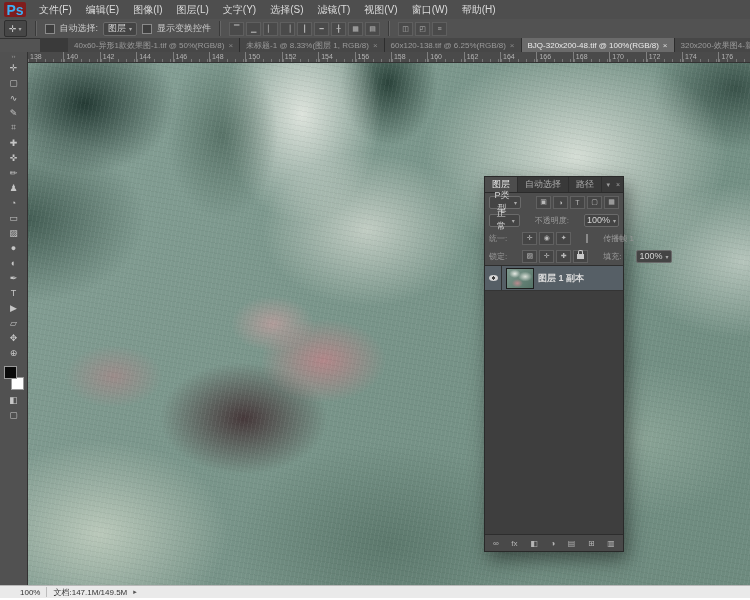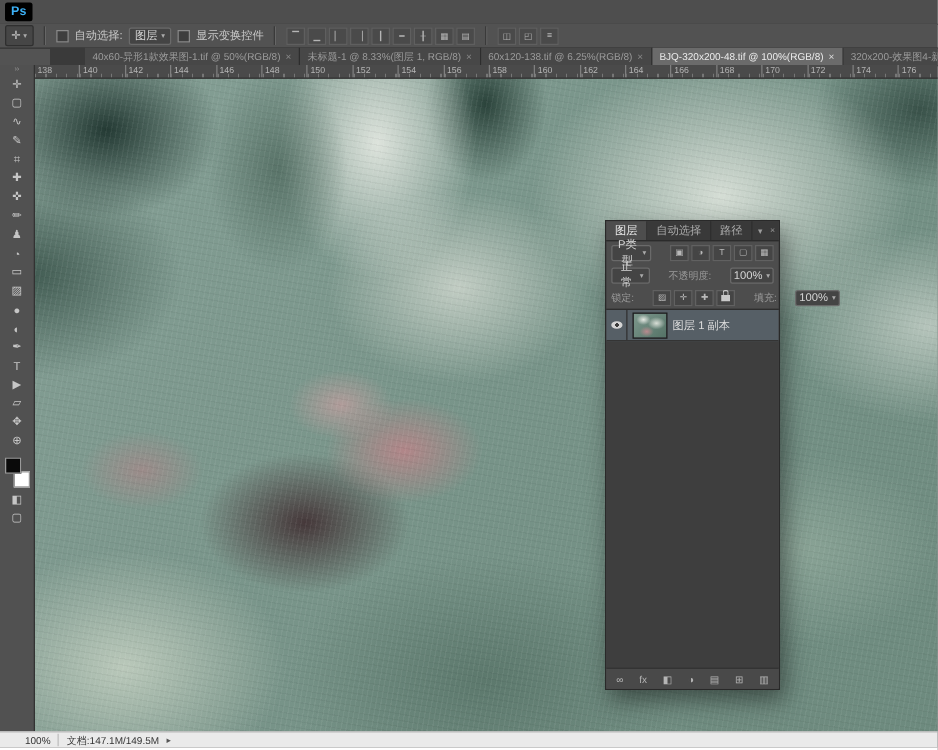--- a/index.html
+++ b/index.html
@@ -2,21 +2,21 @@
 <html><head>
 <meta charset="utf-8">
 <style>
   html,body{margin:0;padding:0;background:#ffffff;width:750px;height:600px;overflow:hidden;
     font-family:"Liberation Sans","DejaVu Sans",sans-serif;}
   .app{position:absolute;left:0;top:0;width:750px;height:598px;background:#535353;}
 
   
   .menubar{position:absolute;left:0;top:0;right:0;height:19px;background:#4e4e4e;
     border-bottom:1px solid #3a3a3a;display:flex;align-items:center;color:#dcdcdc;font-size:10px;}
-  .ps-logo{width:22px;height:15px;background:#000000;color:#3cb0f5;font-size:10px;font-weight:bold;
+  .ps-logo{width:22px;height:15px;background:#7f1d1d;color:#3cb0f5;font-size:14px;font-weight:bold;
     display:flex;align-items:center;justify-content:center;margin:0 6px 0 4px;border-radius:2px;}
   .menu-items{display:flex;height:19px;}
   .menu-item{padding:0 7px;line-height:19px;cursor:default;}
 
   
   .optionsbar{position:absolute;left:0;top:19px;right:0;height:19px;background:#525252;
     border-bottom:1px solid #333;display:flex;align-items:center;font-size:9px;color:#c8c8c8;gap:5px;padding-left:4px;}
   .tool-preset{display:flex;align-items:center;gap:2px;background:#464646;border:1px solid #2f2f2f;
     border-radius:2px;padding:1px 4px;height:13px;}
   .sep{width:1px;height:15px;background:#3a3a3a;border-right:1px solid #666;margin:0 3px;}
@@ -100,21 +100,21 @@
   .panel-row{display:flex;align-items:center;gap:15px;padding:2px 4px;height:14px;text-align:center;}
   .dropdown.small{height:11px;padding:0 3px;}
   .dropdown.blend{width:44px;height:11px;justify-content:space-between;}
   .dropdown.tiny{height:11px;padding:0 2px;margin-left:auto;}
   .mini-btn{width:13px;height:11px;background:#454545;border:1px solid #616161;color:#b9b9b9;
     font-size:7px;display:flex;align-items:center;justify-content:center;}
   .dim-label{color:#9a9a9a;font-size:8px;white-space:nowrap;}
   .tiny-cb{width:7px;height:7px;margin-left:auto;}
   .layers-list{flex:1;background:#3e3e3e;border-top:1px solid #2e2e2e;overflow:hidden;}
   .layer-row{height:24px;display:flex;align-items:center;gap:4px;border-bottom:1px solid #343434;
-    padding:0 3px 0 0;font-size:9px;color:#ddd;}
+    padding:0 3px 0 0;font-size:9px;color:#ddd;font-weight:bold;}
   .layer-row.selected{background:#565f66;}
   .eye{width:16px;height:24px;border-right:1px solid #303030;display:flex;align-items:center;
     justify-content:center;flex:0 0 16px;}
   .eye-shape{width:9px;height:6px;border-radius:50%;
     background:radial-gradient(circle at 50% 50%, #3c3c3c 0 1.5px, #d6d6d6 1.6px);}
   .thumb{width:26px;height:19px;border:1px solid #1d1d1d;flex:0 0 26px;
     background:
       radial-gradient(8px 6px at 30% 25%, #e4e8e2, transparent 70%),
       radial-gradient(10px 7px at 70% 40%, #d8ded6, transparent 70%),
       radial-gradient(8px 6px at 40% 75%, #b98a8e, transparent 70%),
@@ -135,20 +135,32 @@
   .status-sep{width:1px;height:10px;background:#bdbdbd;}
   .status-arrow{color:#555;font-size:7px;}
 </style>
 </head>
 <body>
 
 <div class="app">
 
   <div class="menubar">
     <div class="ps-logo">Ps</div>
+    <div class="menu-items">
+        <div class="menu-item">文件(F)</div>
+        <div class="menu-item">编辑(E)</div>
+        <div class="menu-item">图像(I)</div>
+        <div class="menu-item">图层(L)</div>
+        <div class="menu-item">文字(Y)</div>
+        <div class="menu-item">选择(S)</div>
+        <div class="menu-item">滤镜(T)</div>
+        <div class="menu-item">视图(V)</div>
+        <div class="menu-item">窗口(W)</div>
+        <div class="menu-item">帮助(H)</div>
+      </div>
   </div>
 
   <div class="optionsbar">
     <div class="tool-preset">
       <span>✛</span>
       <span class="dd-arrow">▾</span>
     </div>
     <div class="sep"></div>
     <span class="checkbox"></span>
     <span class="opt-label">自动选择:</span>
@@ -289,20 +301,30 @@
         <span>正常</span>
         <span class="dd-arrow">▾</span>
       </div>
       <span class="dim-label">不透明度:</span>
       <div class="dropdown tiny">
         <span>100%</span>
         <span class="dd-arrow">▾</span>
       </div>
     </div>
 
+    <div class="panel-row">
+      <span class="dim-label">统一:</span>
+      <div class="icon-group">
+          <div class="mini-btn">✛</div>
+          <div class="mini-btn">◉</div>
+          <div class="mini-btn">✦</div>
+        </div>
+      <span class="checkbox tiny-cb"></span>
+      <span class="dim-label">传播帧 1</span>
+    </div>
 
     <div class="panel-row">
       <span class="dim-label">锁定:</span>
       <div class="icon-group">
           <div class="mini-btn">▨</div>
           <div class="mini-btn">✛</div>
           <div class="mini-btn">✚</div>
           <div class="mini-btn">
             <span class="lock-shape"></span>
           </div>

